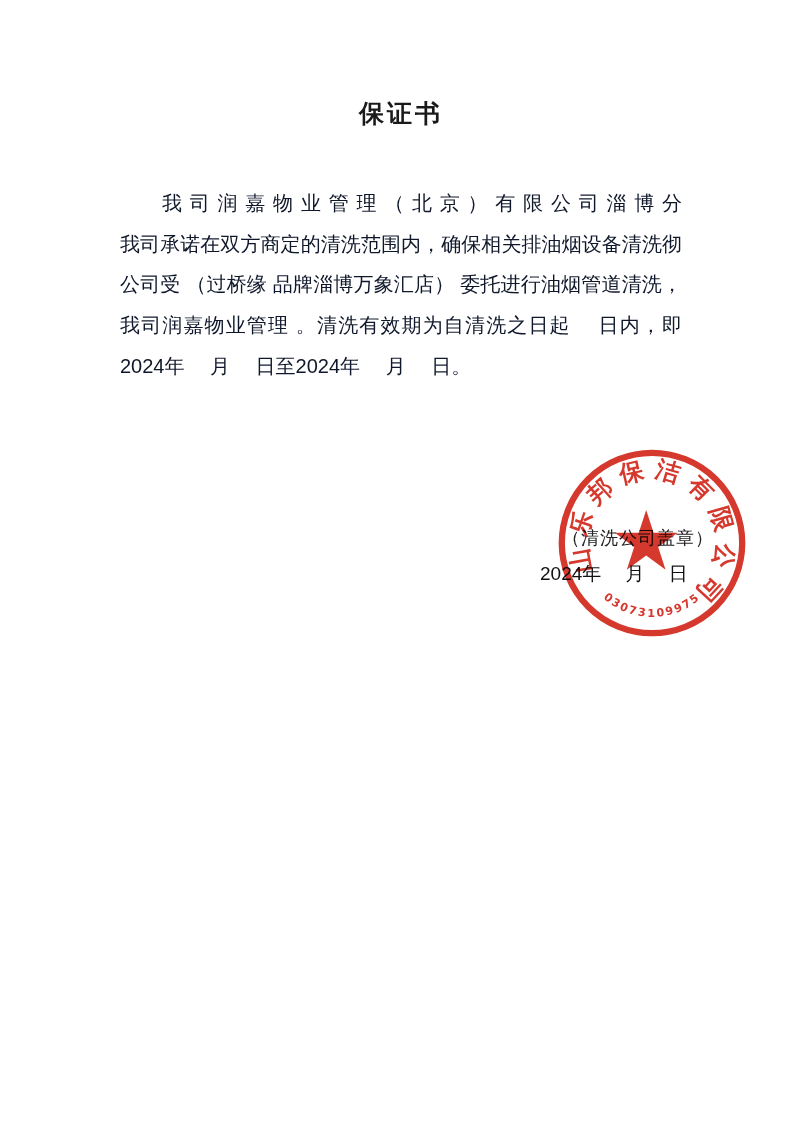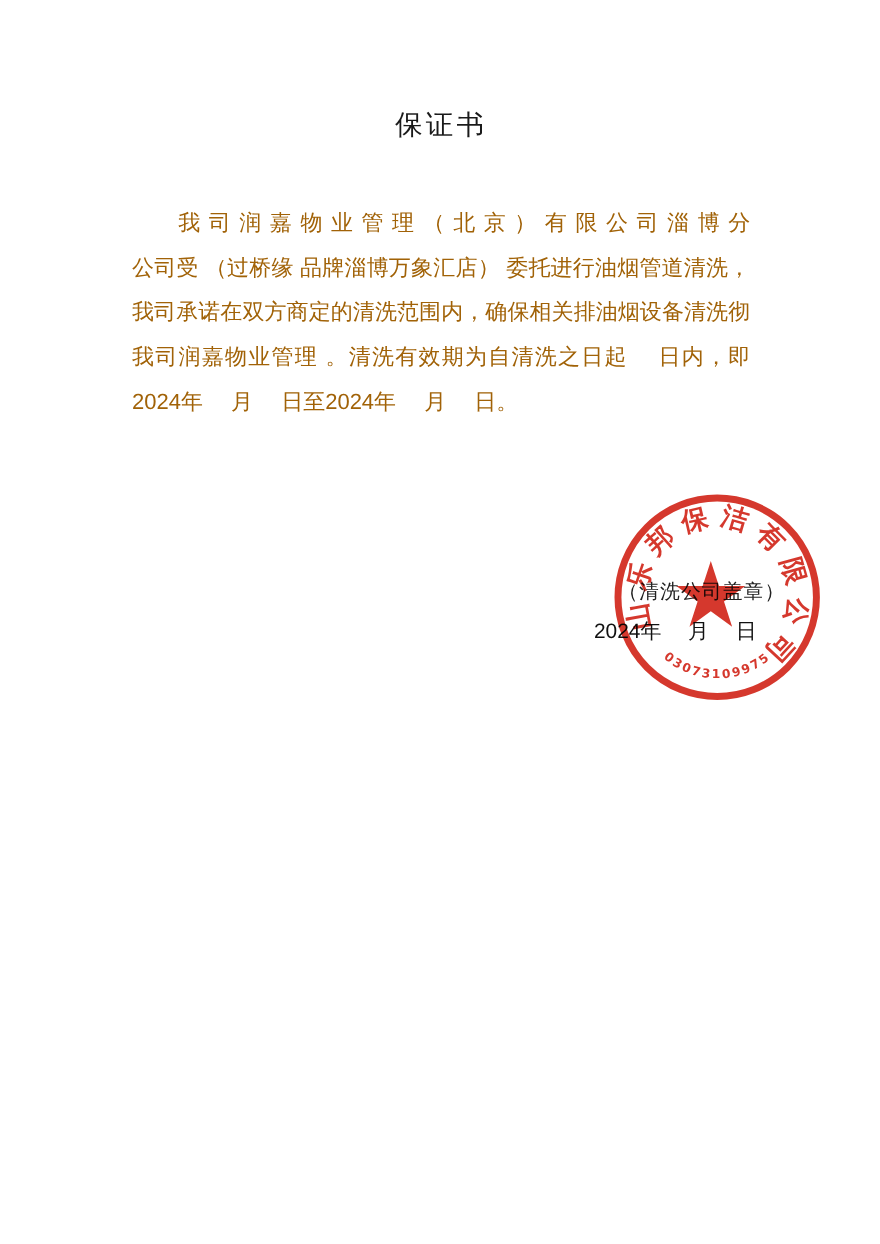--- a/index.html
+++ b/index.html
@@ -13,32 +13,32 @@
     overflow: hidden;
   }
   .doc-title {
     position: absolute;
     left: 120px;
     top: 97px;
     width: 562px;
     margin: 0;
     text-align: center;
     font-size: 25px;
-    font-weight: 400;
+    font-weight: 700;
     letter-spacing: 3px;
     color: #1a1a1a;
   }
   .body-text {
     position: absolute;
     left: 120px;
     top: 183px;
     width: 562px;
     font-size: 20px;
     line-height: 40.7px;
-    color: #a16207;
+    color: #0f172a;
   }
   .body-line {
     text-align: justify;
     text-align-last: justify;
     white-space: pre-wrap;
     height: 40.7px;
     overflow: visible;
   }
   .body-line.first { text-indent: 42px; }
   .body-line.last { text-align: right; text-align-last: left; }
@@ -86,22 +86,22 @@
 </style>
 </head>
 <body>
 
 <div class="page">
 
   <h1 class="doc-title">保证书</h1>
 
   <div class="body-text">
     <div class="body-line first">我司润嘉物业管理（北京）有限公司淄博分</div>
+    <div class="body-line">我司承诺在双方商定的清洗范围内，确保相关排油烟设备清洗彻</div>
     <div class="body-line">公司受 （过桥缘 品牌淄博万象汇店） 委托进行油烟管道清洗，</div>
-    <div class="body-line">我司承诺在双方商定的清洗范围内，确保相关排油烟设备清洗彻</div>
     <div class="body-line">我司润嘉物业管理 。清洗有效期为自清洗之日起　 日内，即</div>
     <div class="body-line last">2024年　 月　 日至2024年　 月　 日。</div>
   </div>
 
   <div>
     <div class="seal-caption">（清洗公司盖章）</div>
     <div class="signature-date">2024年　 月　 日</div>
 
     <svg class="seal" viewBox="0 0 200 200" xmlns="http://www.w3.org/2000/svg">
       <circle cx="100" cy="100" r="93" fill="none" stroke-width="6.5" stroke="#d2291d"></circle>

